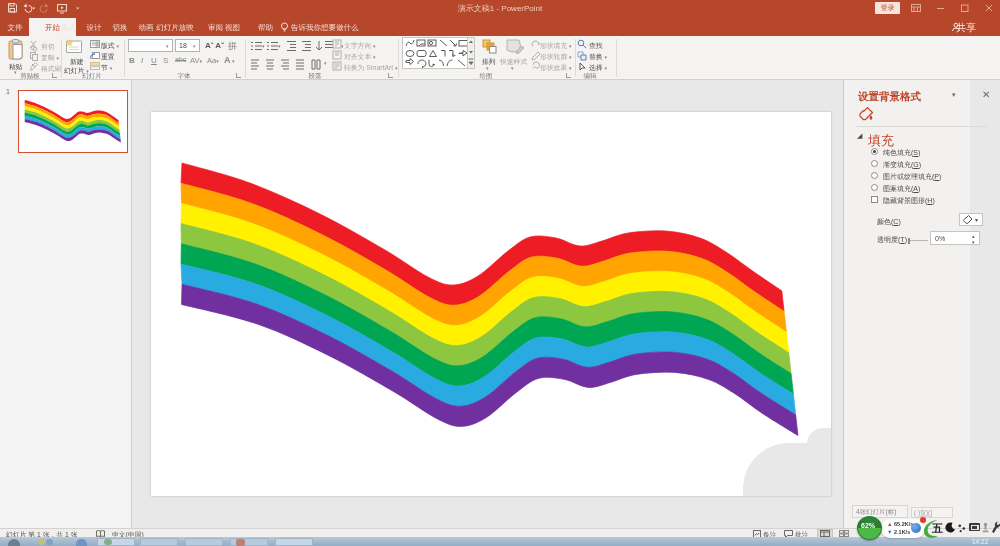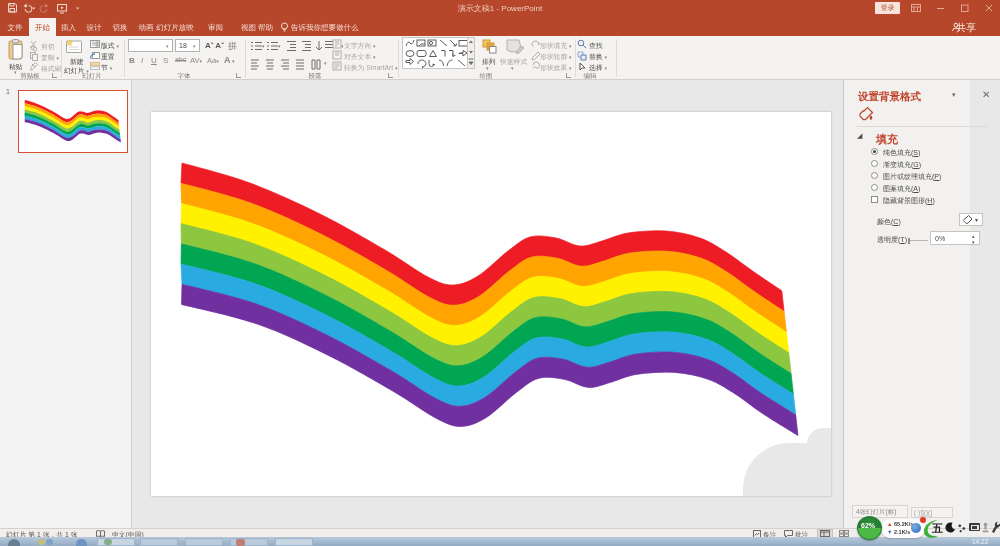--- a/index.html
+++ b/index.html
@@ -61,28 +61,28 @@
           <path d="M3.5 4 h9 M6 4 v4.5 M9.5 4 v4.5"></path>
         <path d="M29 5.5 h7"></path>
         <rect x="53.5" y="2" width="6.5" height="6.5"></rect>
         <path d="M78 2 l6 6 M84 2 l-6 6"></path>
       </g>
     </svg>
   </div>
 
   <div id="tabrow">
     <div class="tab" style="left:2px;width:26px;">文件</div>
-    <div class="tab sel" style="left:29px;width:27px;">开始</div>
+    <div class="tab sel" style="left:29px;width:47px;">开始</div>
     <div class="tab" style="left:56px;width:25px;">插入</div>
     <div class="tab" style="left:81px;width:26px;">设计</div>
     <div class="tab" style="left:107px;width:26px;">切换</div>
     <div class="tab" style="left:133px;width:26px;">动画</div>
     <div class="tab" style="left:153px;width:44px;">幻灯片放映</div>
     <div class="tab" style="left:203px;width:25px;">审阅</div>
-    <div class="tab" style="left:236px;width:25px;">视图</div>
+    <div class="tab" style="left:220px;width:25px;">视图</div>
     <div class="tab" style="left:253px;width:25px;">帮助</div>
     <svg class="abs" style="left:280px;top:4px" width="9" height="11" viewBox="0 0 9 11">
         <circle cx="4.5" cy="4" r="3" fill="none" stroke="#f3ddd5"></circle>
         <path d="M3.2 7.5 h2.6 M3.6 9 h1.8" stroke="#f3ddd5"></path>
       </svg>
     <div class="abs" style="left:291px;top:0;height:18px;line-height:19px;font-size:7.5px;color:#f3ddd5;">告诉我你想要做什么</div>
     <div class="abs" style="left:956px;top:0;height:18px;line-height:19px;font-size:10px;color:#f7e8e2;">共享</div>
     <svg class="abs" style="left:951px;top:4px" width="10" height="10" viewBox="0 0 10 10">
         <circle cx="5" cy="3.2" r="2" fill="none" stroke="#f7e8e2"></circle>
         <path d="M1.5 9 a3.5 3 0 0 1 7 0" fill="none" stroke="#f7e8e2"></path>
@@ -307,21 +307,21 @@
   <div id="rightpanel">
     <div class="abs" style="left:14px;top:10px;font-size:10.5px;font-weight:bold;color:#c0452c;">设置背景格式</div>
     <div class="abs" style="left:108px;top:11px;font-size:7px;color:#6a6966;">▾</div>
     <div class="abs" style="left:138px;top:9px;font-size:10px;color:#6a6966;">✕</div>
     <svg class="abs" style="left:14px;top:26px" width="16" height="15" viewBox="0 0 16 15" fill="none" stroke="#c0452c" stroke-width="1.2">
       <path d="M5.5 5.5 l4-4 5 5 -6.5 6.5 a2.2 2.2 0 0 1 -3.2 0 l-2.3-2.3 a2.2 2.2 0 0 1 0-3.2 l3-3"></path>
       <path d="M13 10 q1.5 2.5 0 3.2 q-1.5-0.7 0-3.2" fill="#c0452c"></path>
     </svg>
     <div class="abs" style="left:12px;top:46px;width:132px;height:1px;background:#dddbd8;"></div>
     <div class="abs" style="left:13px;top:52px;font-size:7px;color:#4b4a47;">◢</div>
-    <div class="abs" style="left:32px;top:52px;font-size:11px;font-weight:bold;color:#c0452c;">填充</div>
+    <div class="abs" style="left:24px;top:52px;font-size:13px;font-weight:normal;color:#c0452c;">填充</div>
     <div class="radio" style="left:27px;top:68px;"></div>
     <div class="abs" style="left:29px;top:70px;width:3px;height:3px;border-radius:50%;background:#444;"></div>
     <div class="rlabel" style="left:39px;top:68px;">纯色填充(<span style="text-decoration:underline">S</span>)</div>
     <div class="radio" style="left:27px;top:80px;"></div>
     <div class="rlabel" style="left:39px;top:80px;">渐变填充(<span style="text-decoration:underline">G</span>)</div>
     <div class="radio" style="left:27px;top:92px;"></div>
     <div class="rlabel" style="left:39px;top:92px;">图片或纹理填充(<span style="text-decoration:underline">P</span>)</div>
     <div class="radio" style="left:27px;top:104px;"></div>
     <div class="rlabel" style="left:39px;top:104px;">图案填充(<span style="text-decoration:underline">A</span>)</div>
     <div class="radio" style="left:27px;top:116px;border-radius:0;"></div>

